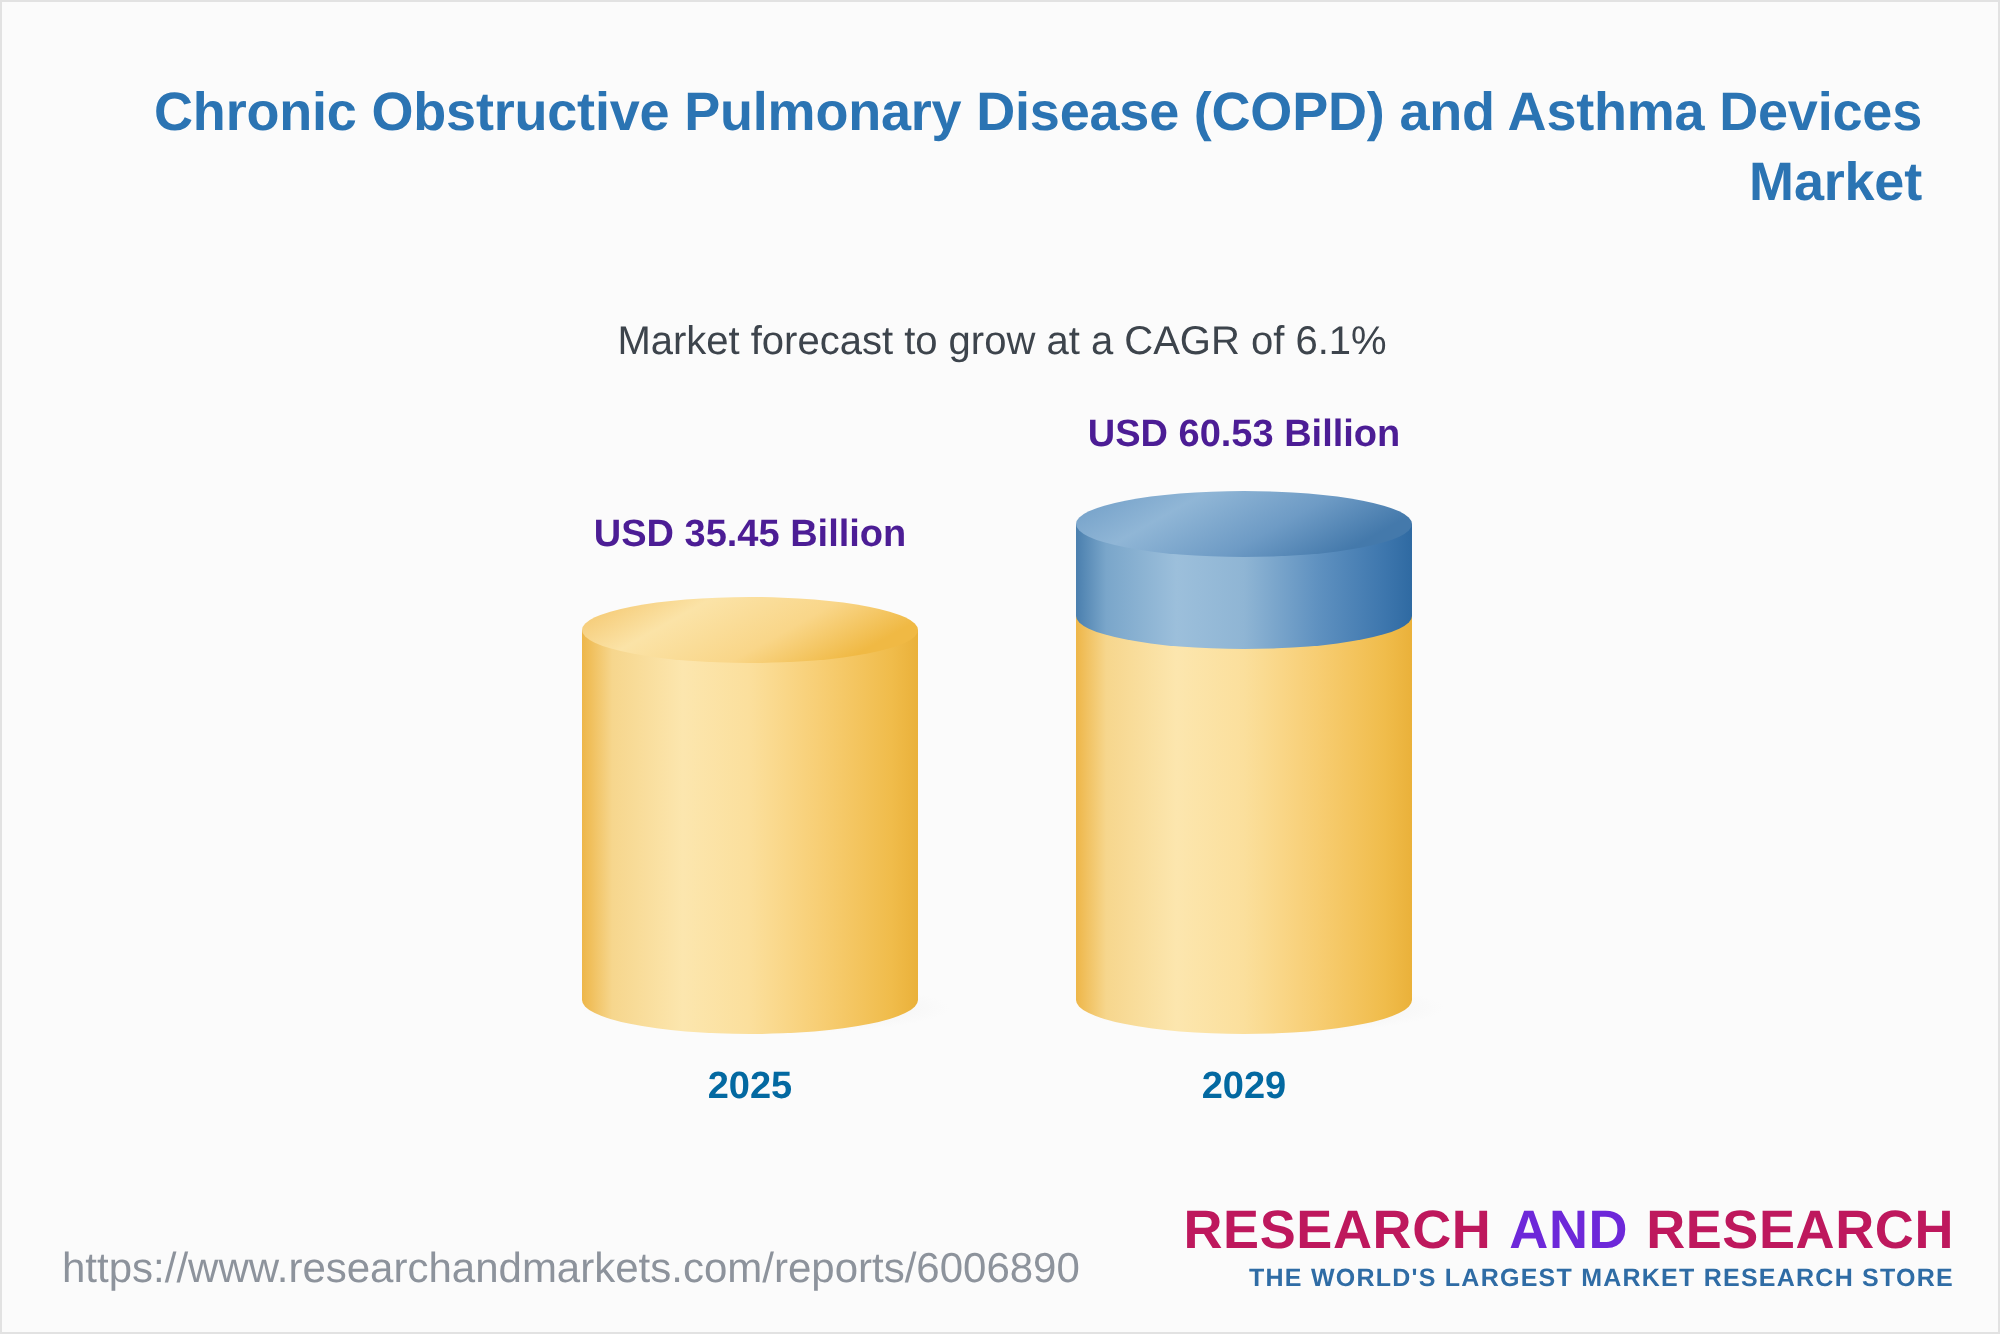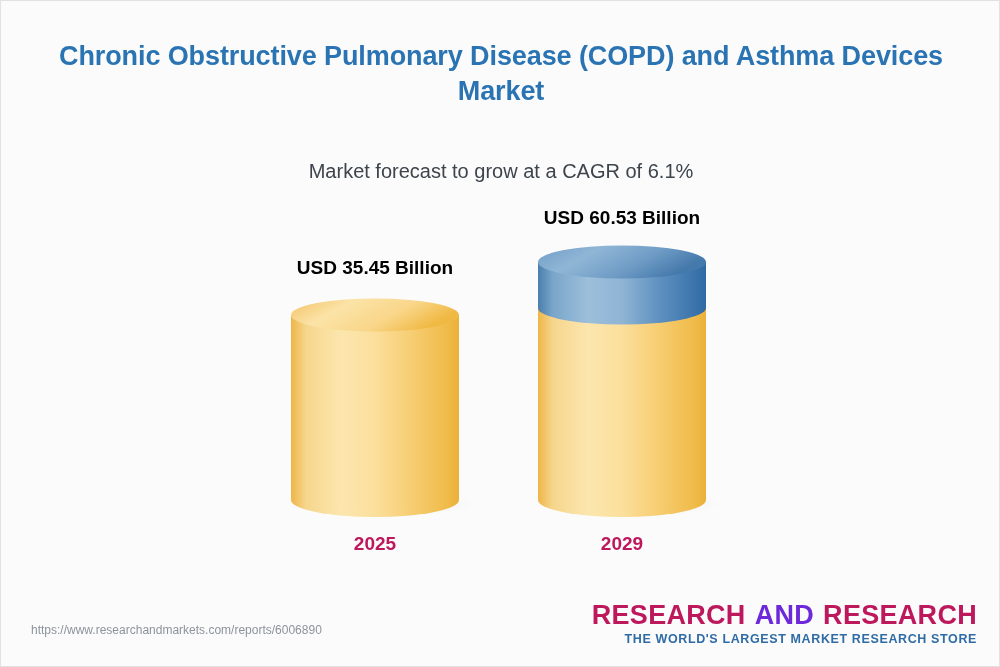--- a/index.html
+++ b/index.html
@@ -20,21 +20,21 @@
     border: 1px solid #e2e2e2;
     overflow: hidden;
   }
 
   
   .title {
     position: absolute;
     left: 40px;
     top: 38px;
     width: 920px;
-    text-align: center;
+    text-align: right;
     font-size: 27px;
     font-weight: bold;
     line-height: 1.28;
     color: #2b74b3;
     letter-spacing: -0.1px;
   }
   .subtitle {
     position: absolute;
     left: 40px;
     top: 131px;
@@ -58,45 +58,45 @@
   .bar-group {
     position: absolute;
   }
 
   .value-label {
     position: absolute;
     width: 260px;
     text-align: center;
     font-size: 19px;
     font-weight: bold;
-    color: #000000;
+    color: #4c1d95;
     white-space: nowrap;
   }
 
   .year-label {
     position: absolute;
     width: 168px;
     text-align: center;
     font-size: 19px;
     font-weight: bold;
-    color: #be185d;
+    color: #0369a1;
   }
 
   
   .cyl {
     position: absolute;
     overflow: visible;
   }
 
   
   .footer-url {
     position: absolute;
     left: 30px;
     top: 622px;
-    font-size: 12px;
+    font-size: 21px;
     color: #8d939c;
     white-space: nowrap;
   }
 
   .logo {
     position: absolute;
     right: 22px;
     top: 600px;
     text-align: right;
   }

